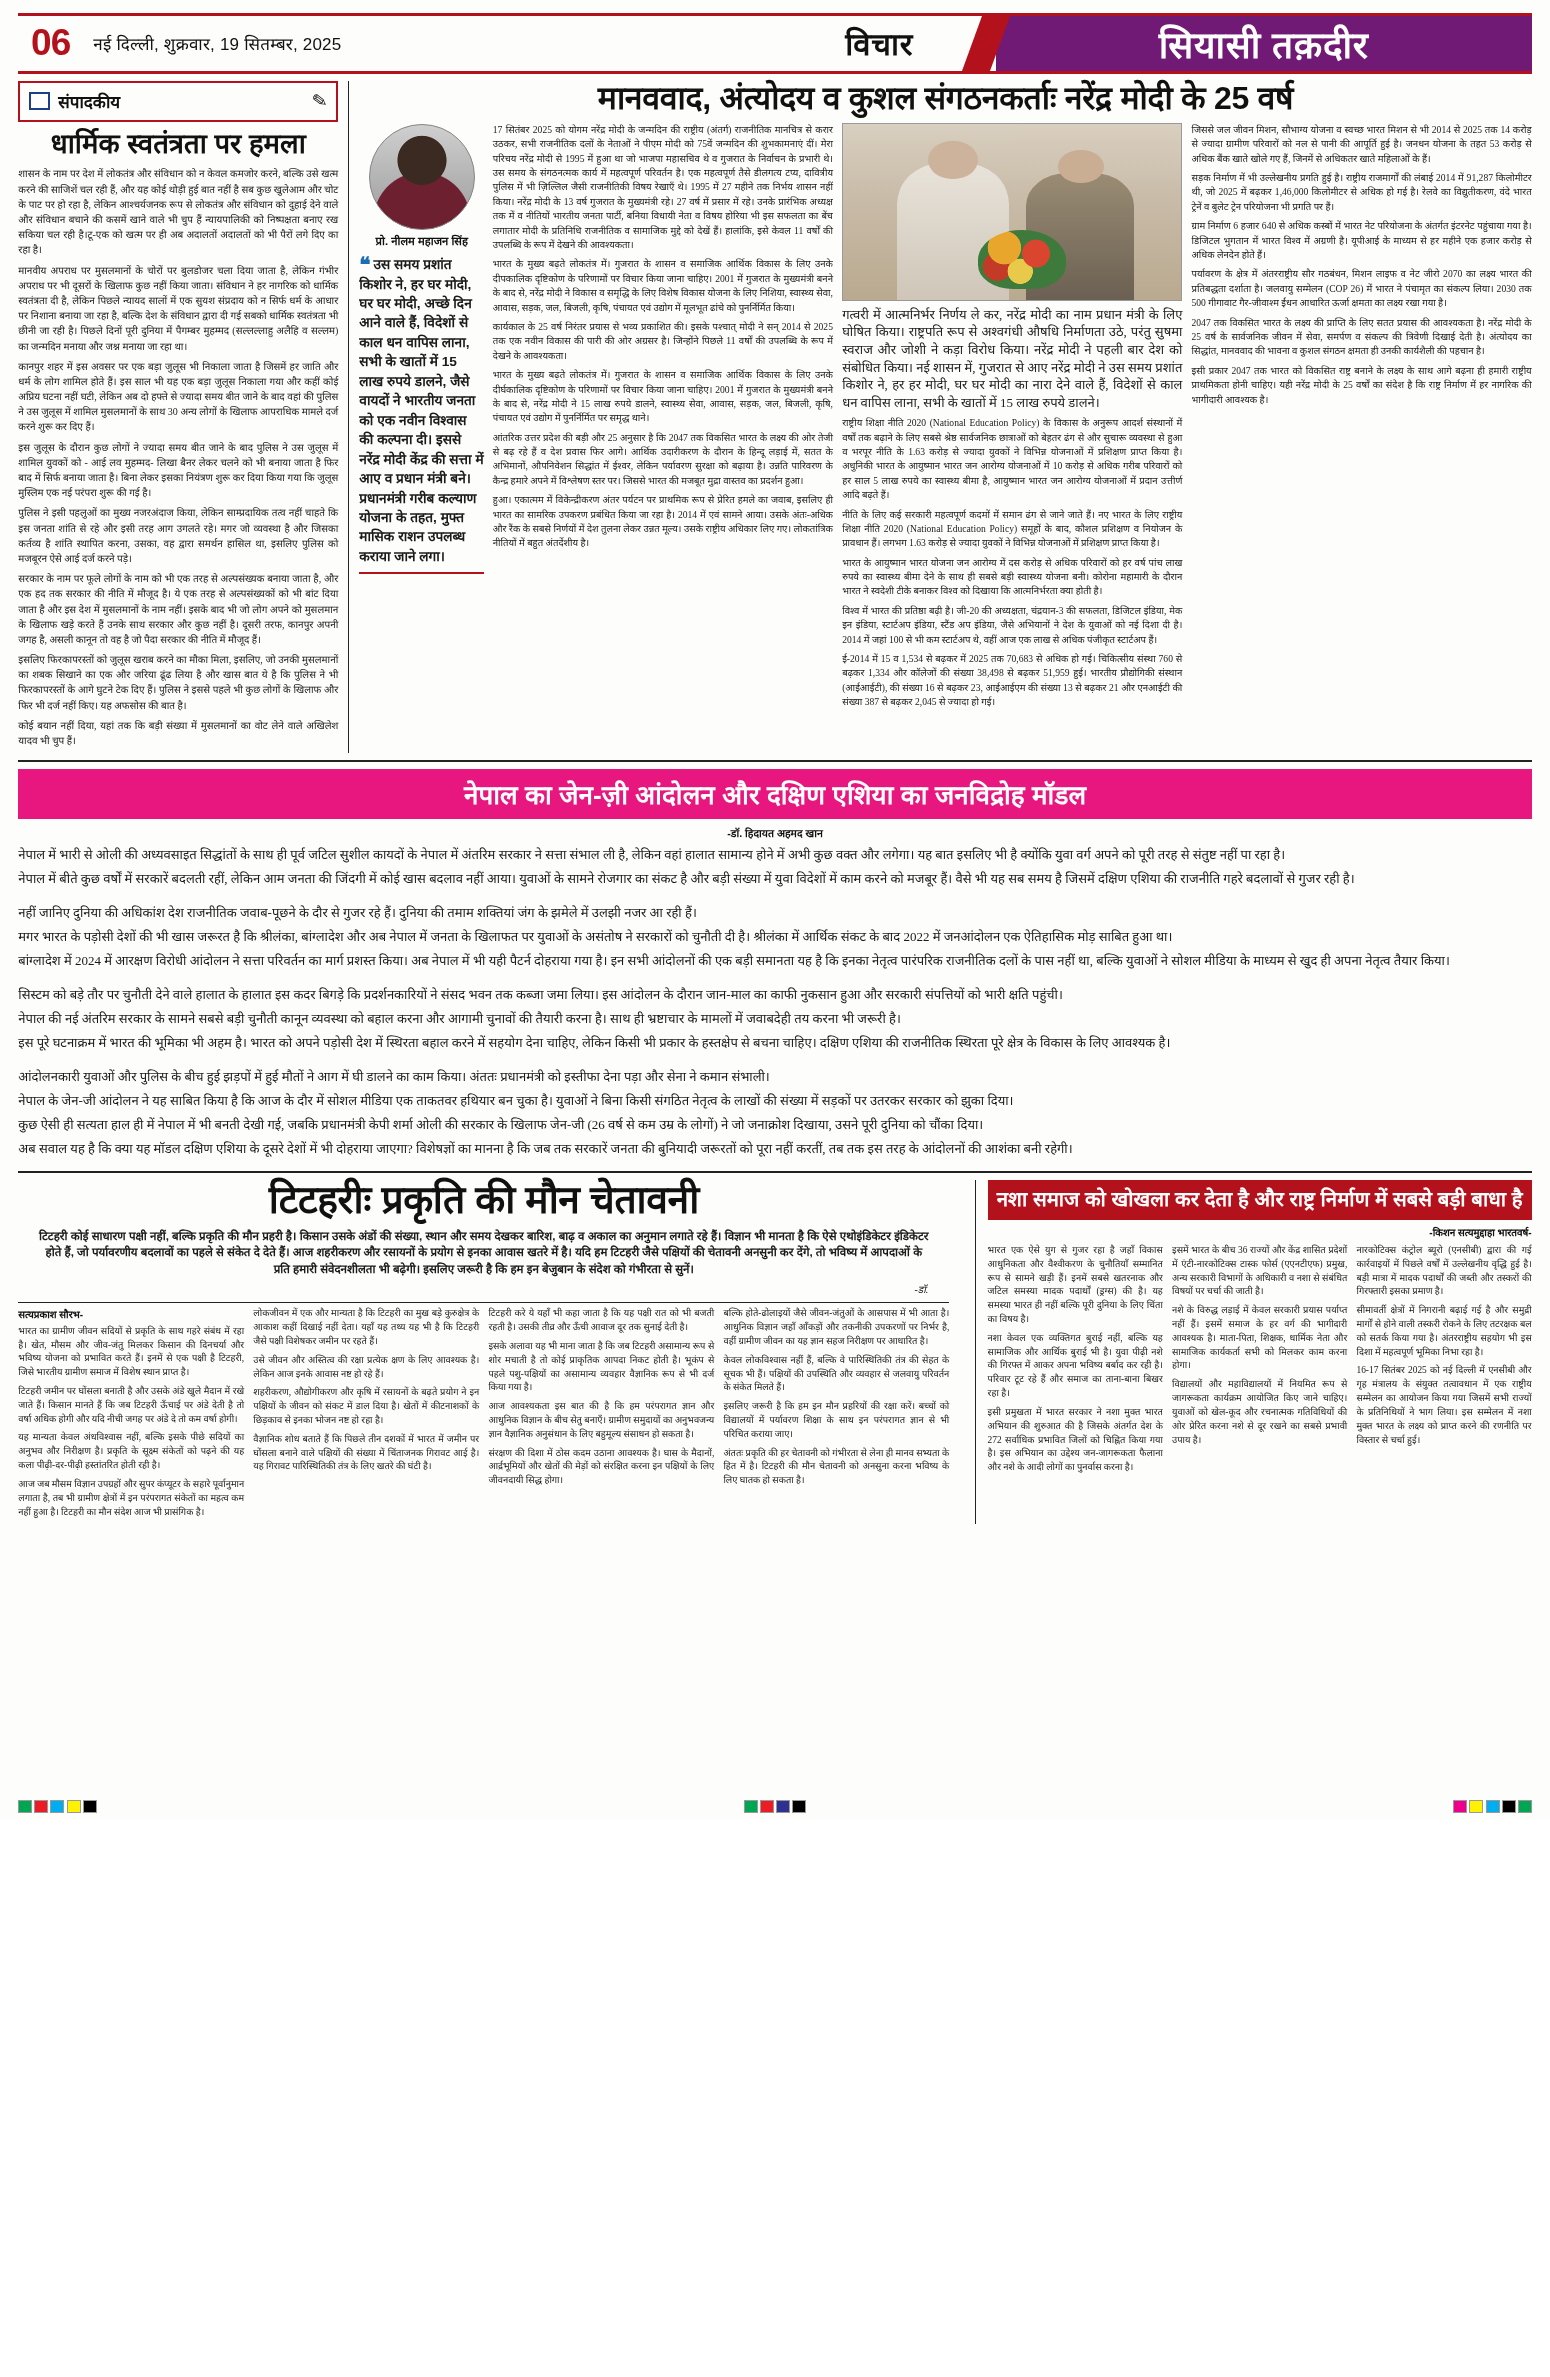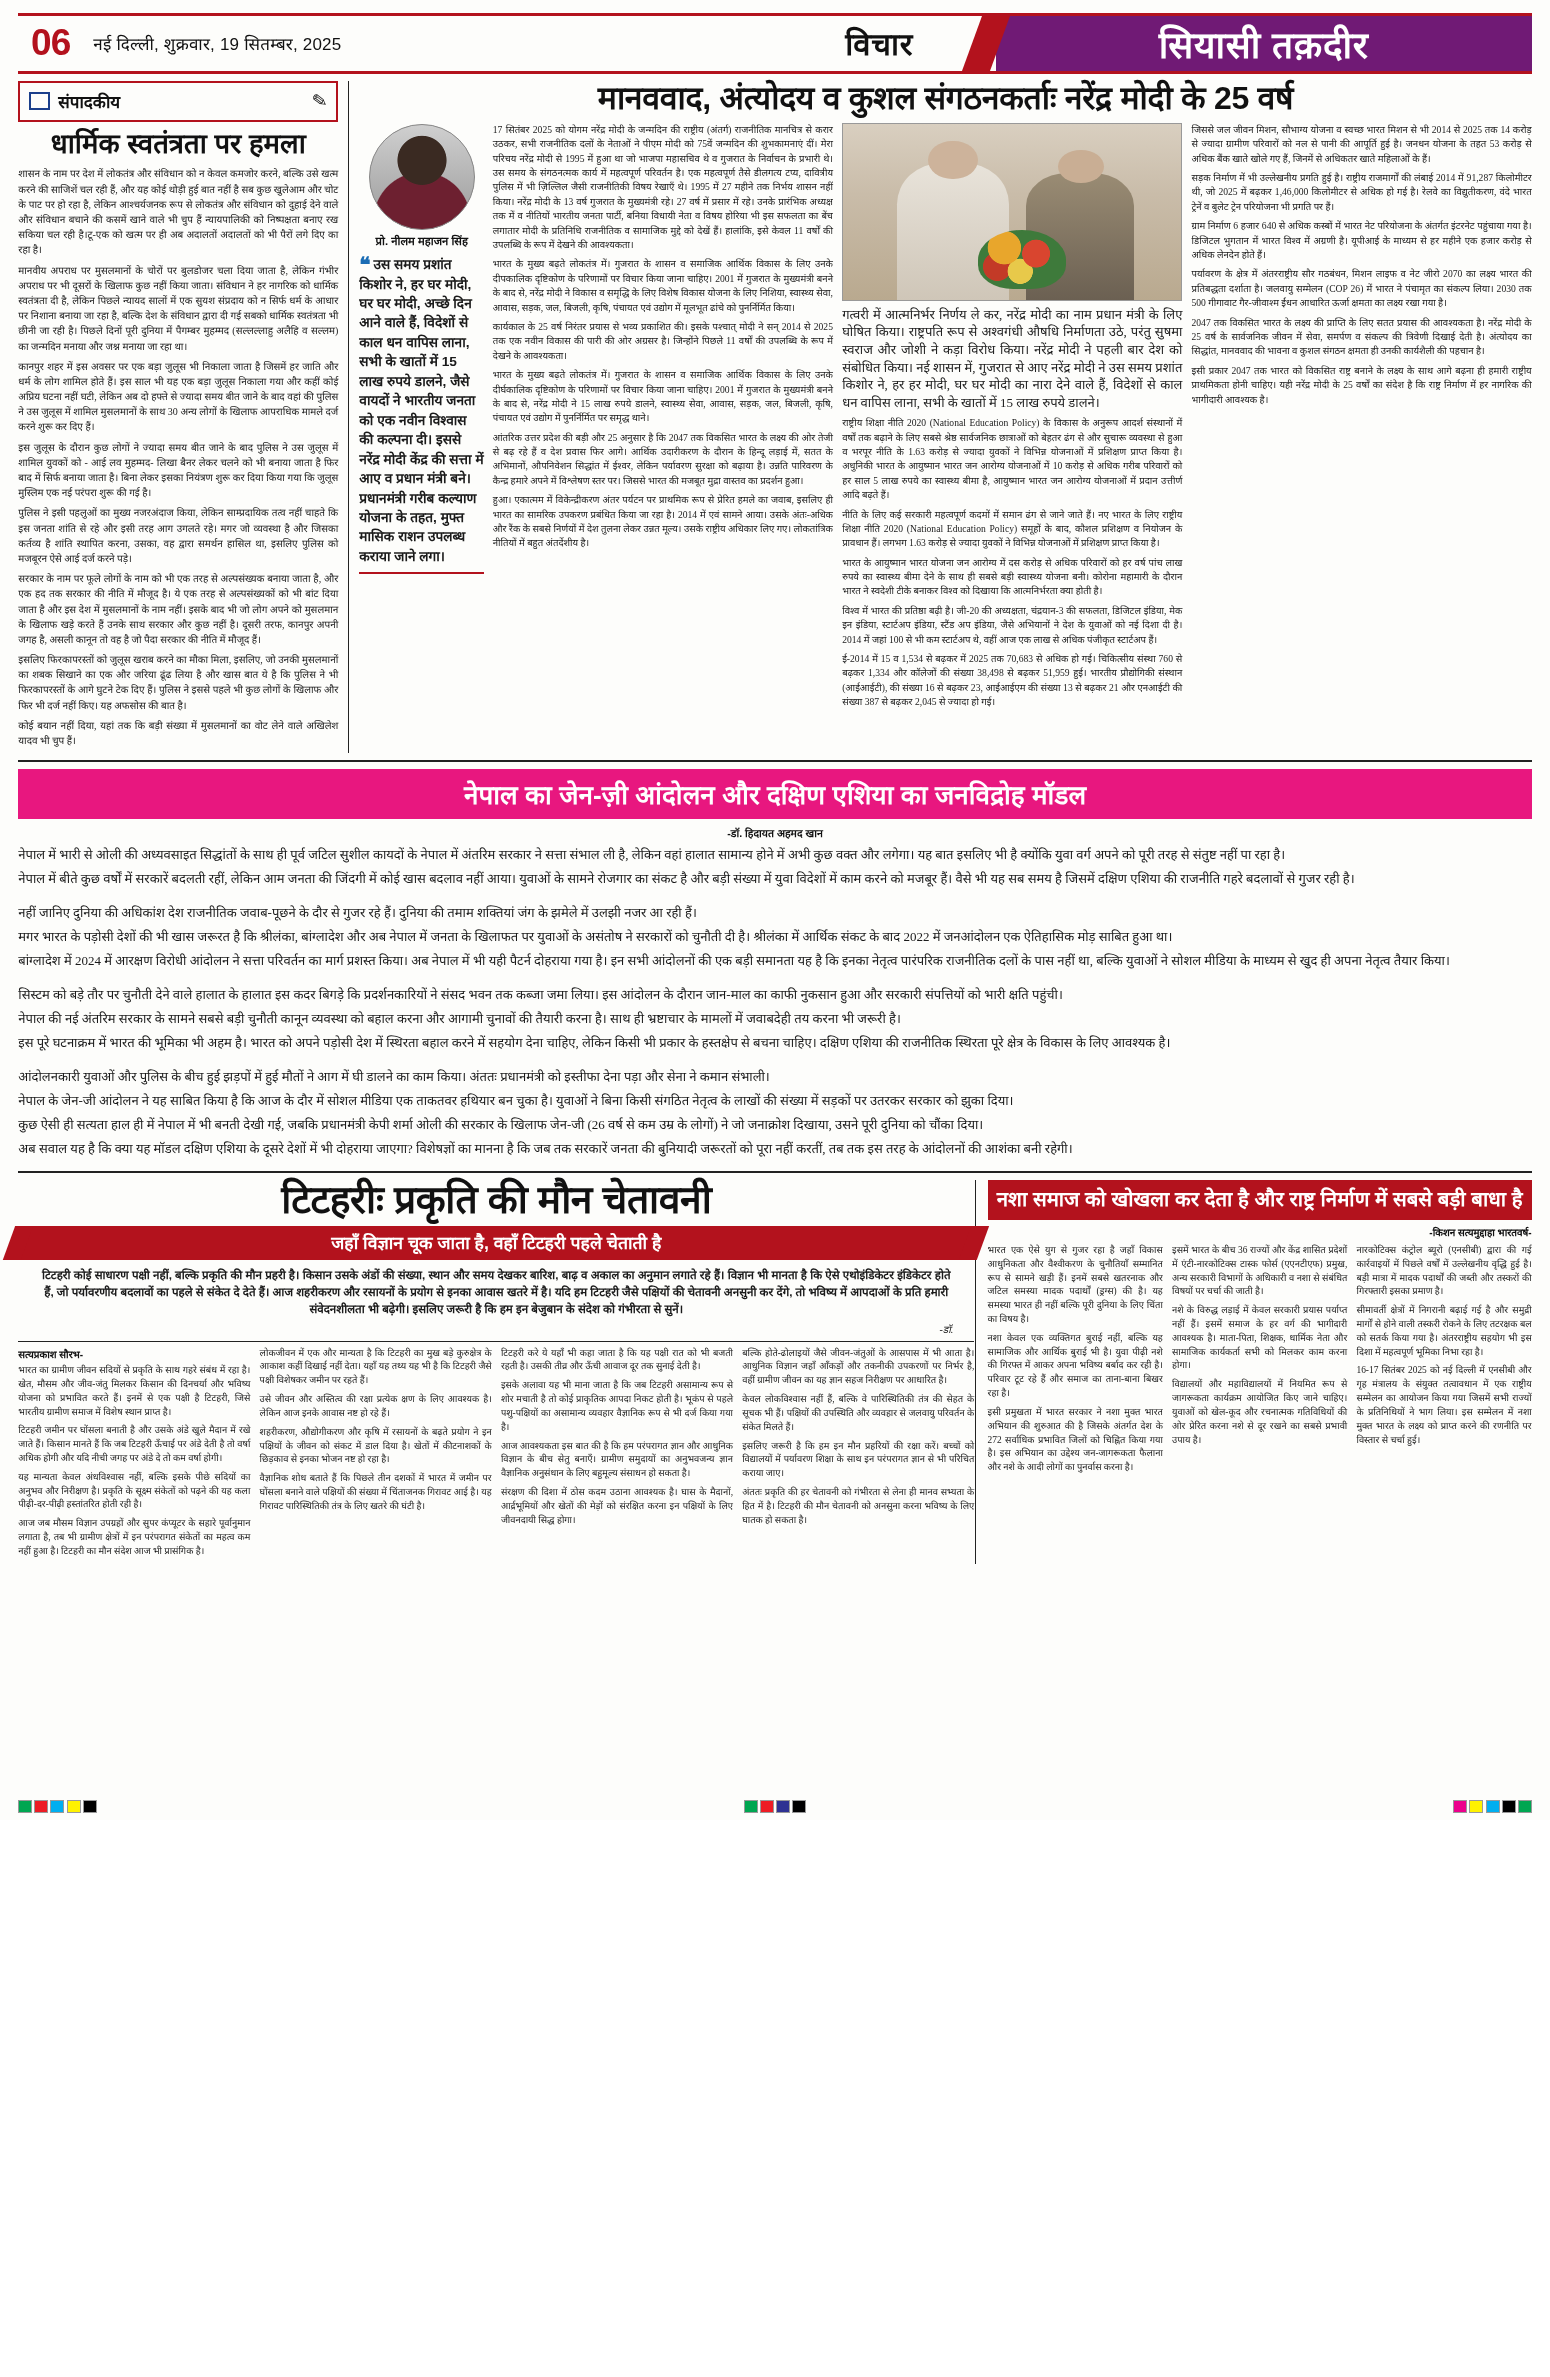--- a/index.html
+++ b/index.html
@@ -285,21 +285,21 @@
 
   
   .bottom {
     display: flex;
     gap: 11.3px;
     margin-top: 7px;
   }
   .feat-left {
     flex: 0 0 958px;
     border-right: 1.4px solid #222;
-    padding-right: 1px;
+    padding-right: 26px;
   }
   .feat-right { flex: 1; min-width: 0; }
 
   .titahri-head {
     font-family: "Liberation Sans", sans-serif;
     font-weight: bold;
     font-size: 39px;
     text-align: center;
     line-height: 1.05;
     color: #111;
@@ -503,21 +503,20 @@
           <p>अब सवाल यह है कि क्या यह मॉडल दक्षिण एशिया के दूसरे देशों में भी दोहराया जाएगा? विशेषज्ञों का मानना है कि जब तक सरकारें जनता की बुनियादी जरूरतों को पूरा नहीं करतीं, तब तक इस तरह के आंदोलनों की आशंका बनी रहेगी।</p>
         </div>
       </div>
     </div>
   </div>
 
   <div class="bottom">
 
     <div class="feat-left">
       <div class="titahri-head">टिटहरीः प्रकृति की मौन चेतावनी</div>
-      <div class="titahri-sub">जहाँ विज्ञान चूक जाता है, वहाँ टिटहरी पहले चेताती है</div>
       <div class="titahri-intro">टिटहरी कोई साधारण पक्षी नहीं, बल्कि प्रकृति की मौन प्रहरी है। किसान उसके अंडों की संख्या, स्थान और समय देखकर बारिश, बाढ़ व अकाल का अनुमान लगाते रहे हैं। विज्ञान भी मानता है कि ऐसे एथोइंडिकेटर इंडिकेटर होते हैं, जो पर्यावरणीय बदलावों का पहले से संकेत दे देते हैं। आज शहरीकरण और रसायनों के प्रयोग से इनका आवास खतरे में है। यदि हम टिटहरी जैसे पक्षियों की चेतावनी अनसुनी कर देंगे, तो भविष्य में आपदाओं के प्रति हमारी संवेदनशीलता भी बढ़ेगी। इसलिए जरूरी है कि हम इन बेजुबान के संदेश को गंभीरता से सुनें।</div>
       <div class="titahri-attr">-डॉ.</div>
       <div class="hr-thin"></div>
       <div class="titahri-cols">
         <div class="tcol">
           <div class="byline-small">सत्यप्रकाश सौरभ-</div>
           <div class="col-text">
             <p>भारत का ग्रामीण जीवन सदियों से प्रकृति के साथ गहरे संबंध में रहा है। खेत, मौसम और जीव-जंतु मिलकर किसान की दिनचर्या और भविष्य योजना को प्रभावित करते हैं। इनमें से एक पक्षी है टिटहरी, जिसे भारतीय ग्रामीण समाज में विशेष स्थान प्राप्त है।</p>
             <p>टिटहरी जमीन पर घोंसला बनाती है और उसके अंडे खुले मैदान में रखे जाते हैं। किसान मानते हैं कि जब टिटहरी ऊँचाई पर अंडे देती है तो वर्षा अधिक होगी और यदि नीची जगह पर अंडे दे तो कम वर्षा होगी।</p>
             <p>यह मान्यता केवल अंधविश्वास नहीं, बल्कि इसके पीछे सदियों का अनुभव और निरीक्षण है। प्रकृति के सूक्ष्म संकेतों को पढ़ने की यह कला पीढ़ी-दर-पीढ़ी हस्तांतरित होती रही है।</p>

